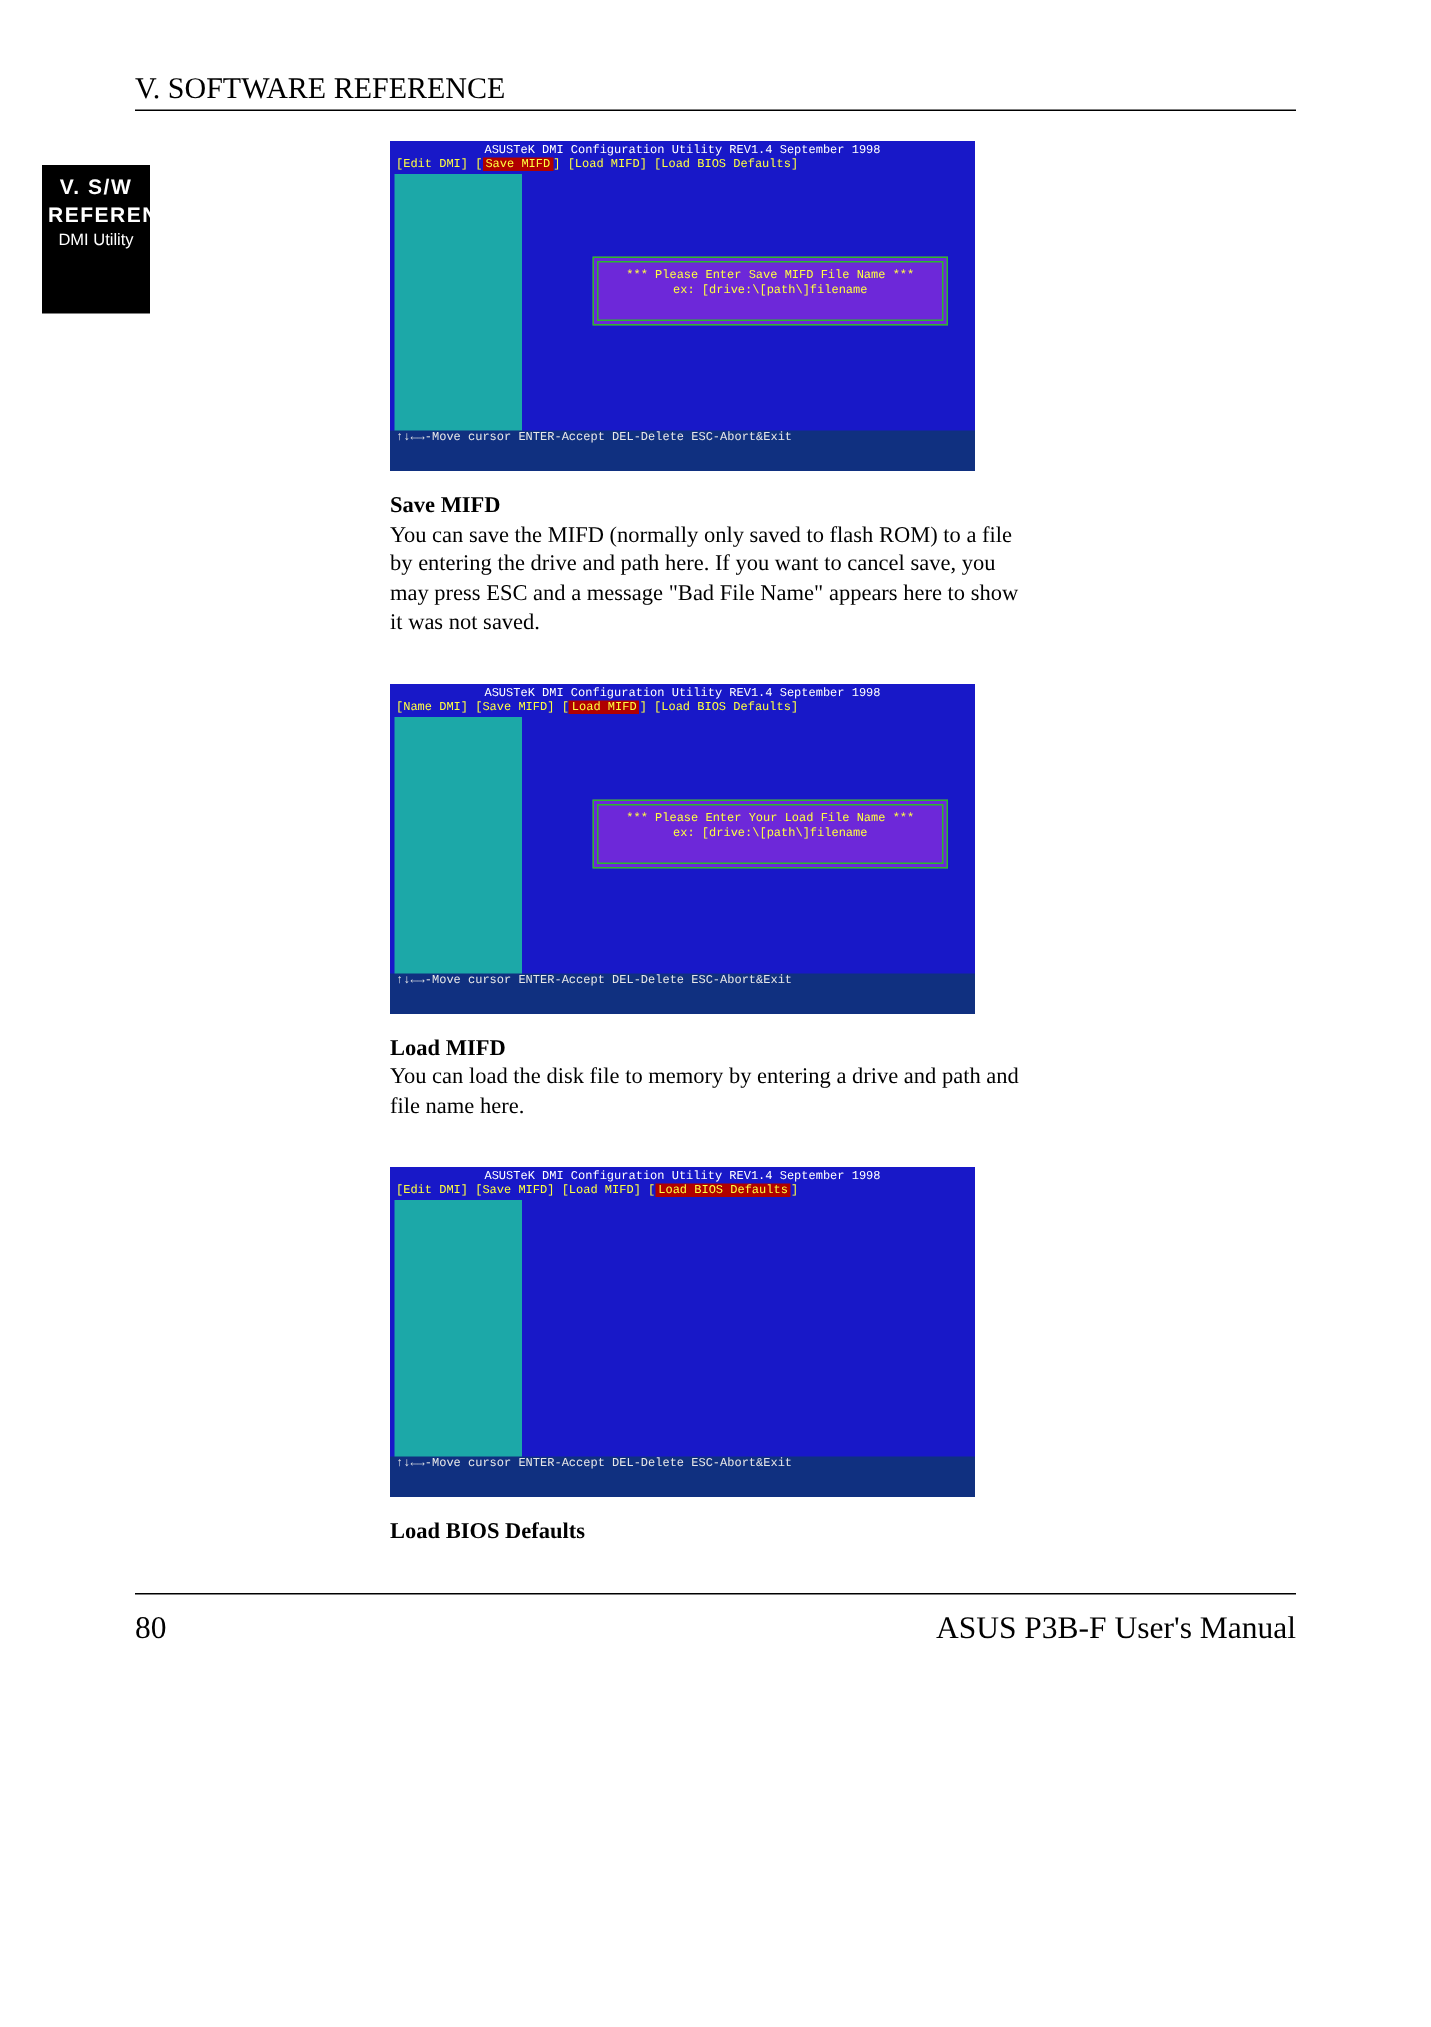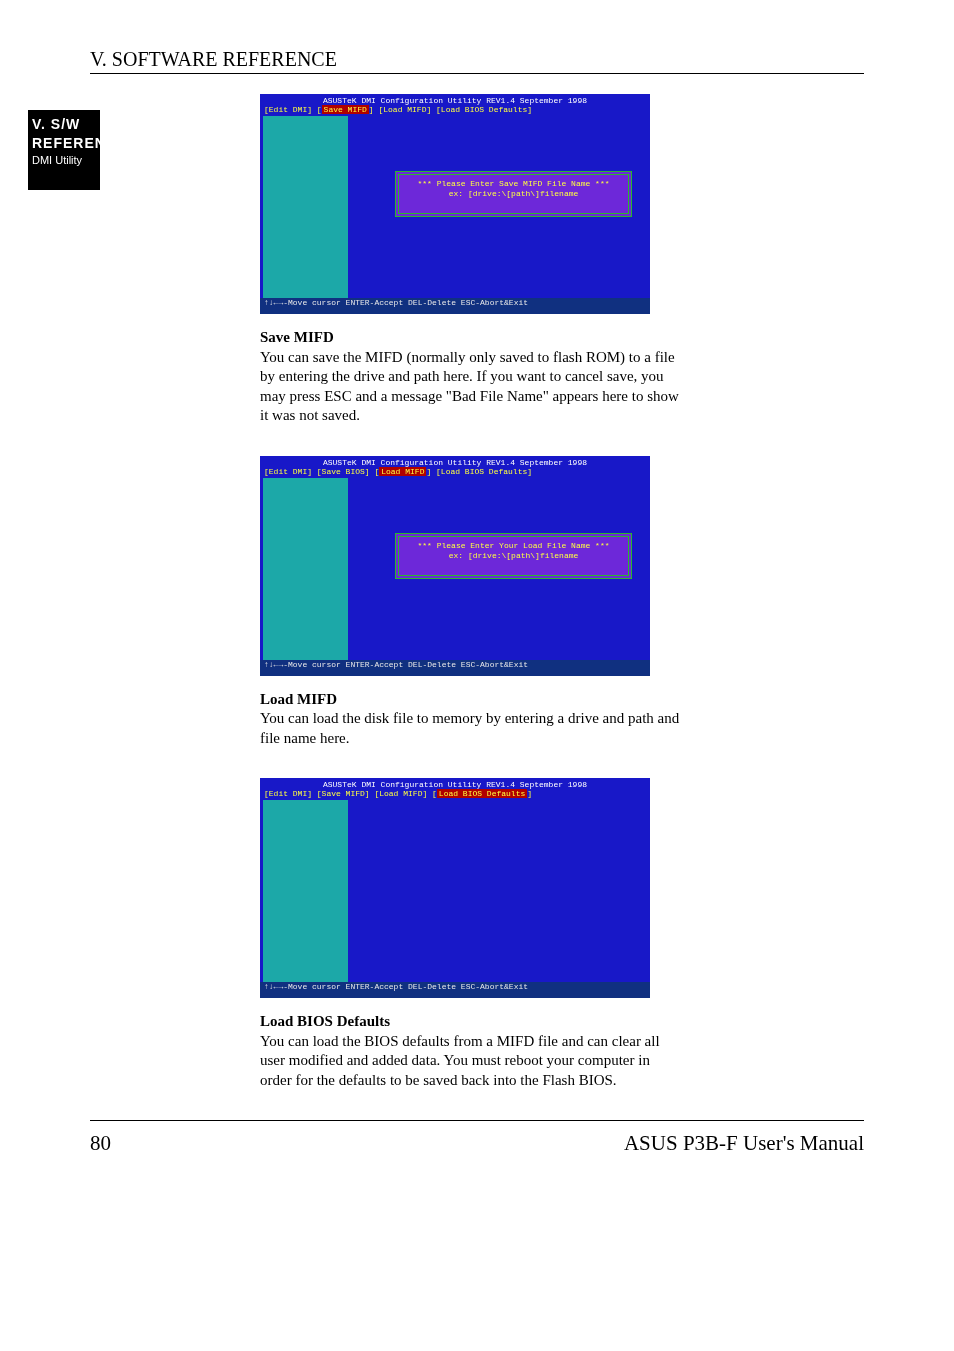--- a/index.html
+++ b/index.html
@@ -23,29 +23,29 @@
   .divider {
     border: none;
     border-top: 1.5px solid #000;
     margin: 0 0 20px 0;
   }
   .side-tab {
     position: absolute;
     left: 28px;
     top: 110px;
     width: 72px;
-    height: 80px;
+    height: 99px;
     background: #000;
     color: #fff;
     font-family: Arial, sans-serif;
     font-size: 11px;
     line-height: 1.2;
     padding: 6px 4px;
     box-sizing: border-box;
-    text-align: left;
+    text-align: center;
     display: flex;
     flex-direction: column;
     justify-content: flex-start;
     gap: 2px;
   }
   .side-tab .big {
     font-size: 14px;
     font-weight: bold;
     letter-spacing: 1px;
   }
@@ -117,21 +117,21 @@
     font-size: 8px;
     text-align: center;
     padding-top: 4px;
     line-height: 1.3;
   }
   .bios-footer {
     position: absolute;
     bottom: 0;
     left: 0;
     right: 0;
-    height: 16px;
+    height: 27px;
     background: #103080;
     color: #e8e8e8;
     font-size: 8px;
     padding-left: 4px;
     white-space: nowrap;
   }
   .footer-row {
     margin-top: 260px;
     border-top: 1.5px solid #000;
     padding-top: 10px;
@@ -174,21 +174,21 @@
 
   <div class="caption-block">
     <b>Save MIFD</b><br>
     <span>You can save the MIFD (normally only saved to flash ROM) to a file by entering the drive and path here. If you want to cancel save, you may press ESC and a message "Bad File Name" appears here to show it was not saved.</span>
   </div>
 
   <div class="screenshot-wrap">
     <div class="bios-screen">
       <div class="bios-title">ASUSTeK DMI Configuration Utility  REV1.4  September 1998</div>
       <div class="bios-menu">
-        <span>[Edit DMI] [Save BIOS] [</span><span class="sel">Load MIFD</span><span>] [Load BIOS Defaults]</span>
+        <span>[Name DMI] [Save MIFD] [</span><span class="sel">Load MIFD</span><span>] [Load BIOS Defaults]</span>
       </div>
       <div class="bios-body">
         <div class="left-panel"></div>
         <div class="right-panel">
           <div class="prompt-box">
             <div>*** Please Enter Your Load File Name ***</div>
             <div>ex: [drive:\[path\]filename</div>
           </div>
         </div>
       </div>
@@ -209,20 +209,19 @@
       </div>
       <div class="bios-body">
         <div class="left-panel"></div>
       </div>
       <div class="bios-footer">↑↓←→-Move cursor  ENTER-Accept  DEL-Delete  ESC-Abort&amp;Exit</div>
     </div>
   </div>
 
   <div class="caption-block">
     <b>Load BIOS Defaults</b><br>
-    <span>You can load the BIOS defaults from a MIFD file and can clear all user modified and added data. You must reboot your computer in order for the defaults to be saved back into the Flash BIOS.</span>
   </div>
 
   <div class="footer-row" style="margin-top:30px;">
     <span>80</span>
     <span>ASUS P3B-F User's Manual</span>
   </div>
 </div>
 
 </body></html>

